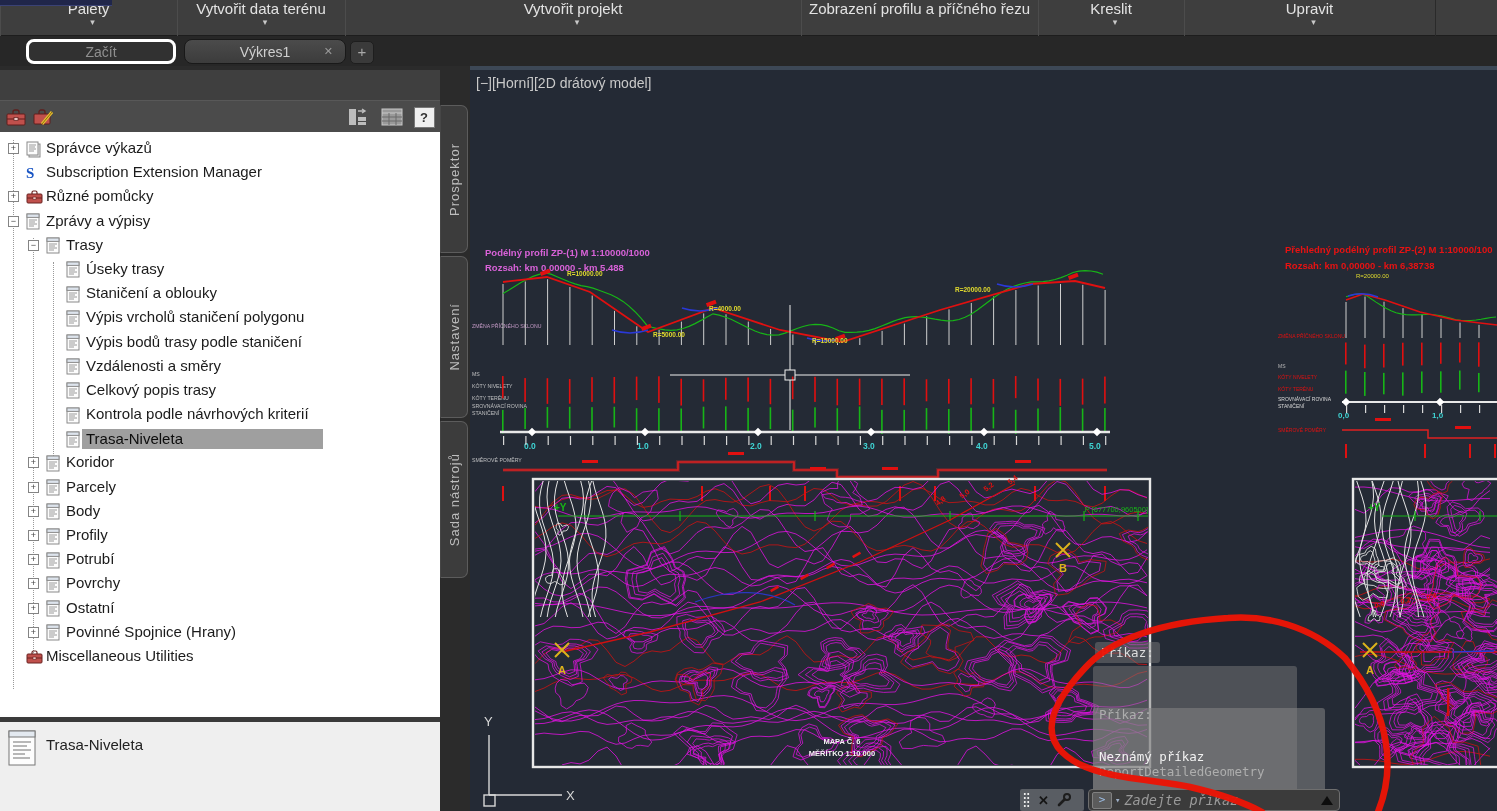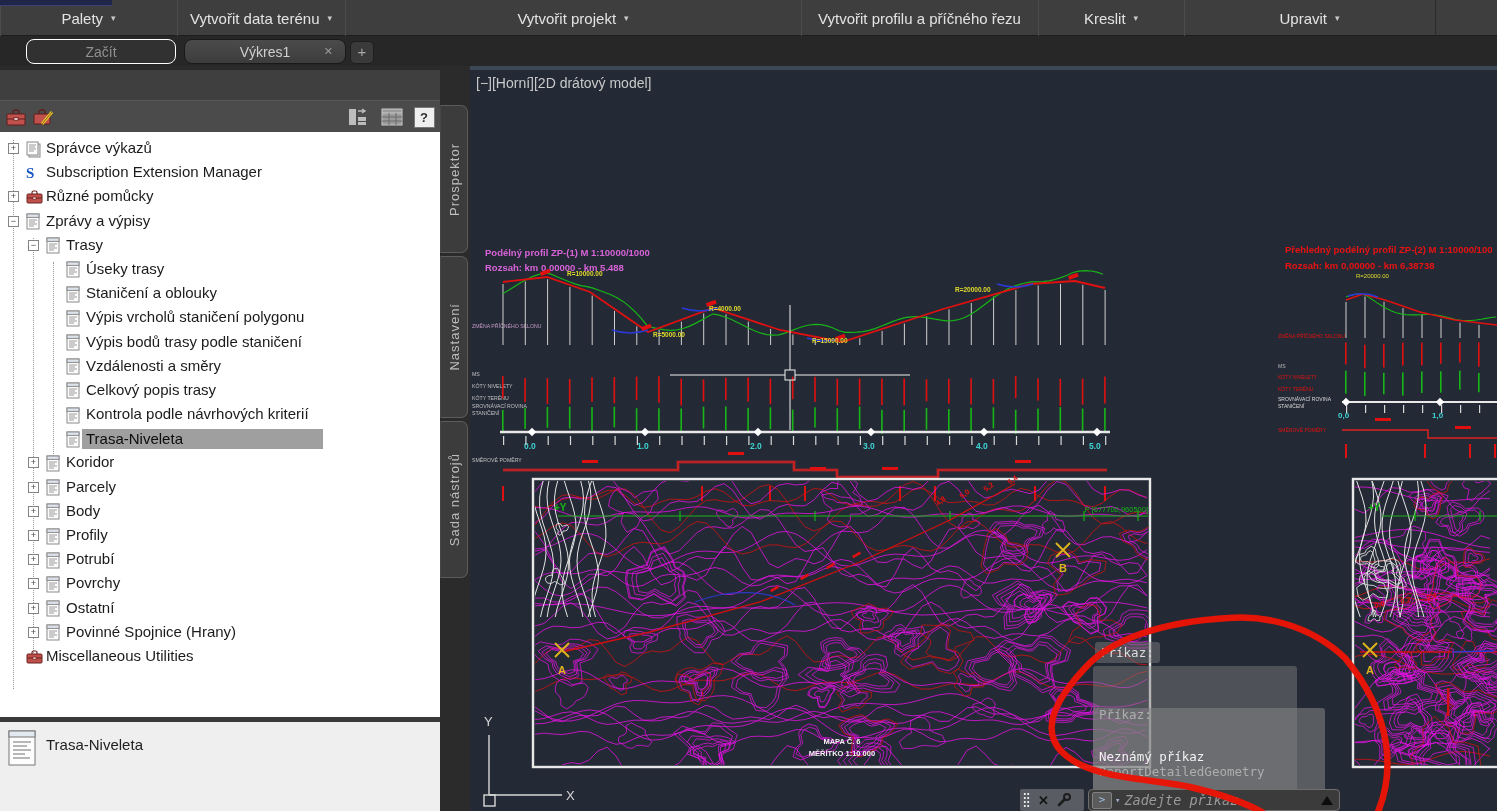--- a/index.html
+++ b/index.html
@@ -2,30 +2,30 @@
 <html><head>
 <meta charset="utf-8">
 <style>
   html,body{margin:0;padding:0;}
   body{width:1497px;height:811px;overflow:hidden;background:#2b2b2b;
        font-family:"Liberation Sans",sans-serif;position:relative;}
   .abs{position:absolute;}
   
   .menubar{left:0;top:0;width:1497px;height:36px;background:#3e3e3e;
            border-bottom:1px solid #1d1d1d;display:flex;box-sizing:border-box;}
-  .menu-item{height:36px;display:flex;align-items:center;justify-content:center;
+  .menu-item{height:36px;display:flex;align-items:center;
              color:#e3e3e3;font-size:15px;box-shadow:1px 0 0 #2a2a2a, inset 1px 0 0 #4c4c4c;
-             box-sizing:border-box;cursor:default;}
+             box-sizing:border-box;cursor:default;flex-direction:column;}
   .menu-item .caret{font-size:9px;color:#c9c9c9;margin-left:8px;}
   .qat{left:0;top:0;width:112px;height:5px;background:#20264a;border-bottom:1px solid #3a4275;}
   
   .tabbar{left:0;top:36px;width:1497px;height:30px;background:#272727;}
   .ftab{position:absolute;top:3px;height:25px;border-radius:8px;display:flex;align-items:center;
         justify-content:center;font-size:14px;box-sizing:border-box;}
-  .ftab.inactive{left:26px;width:150px;background:#313131;color:#8f8f8f;border:1px solid #ffffff;}
+  .ftab.inactive{left:26px;width:150px;background:#313131;color:#8f8f8f;border:3px solid #ffffff;}
   .ftab.active{left:184px;width:162px;background:linear-gradient(#4b4b4b,#3c3c3c);color:#cfcfcf;
         border:1px solid #191919;}
   .ftab.active .tclose{position:absolute;right:12px;color:#9a9a9a;font-size:11px;}
   .newtab{position:absolute;left:350px;top:5px;width:22px;height:21px;background:#3a3a3a;
         border:1px solid #1e1e1e;border-radius:5px;color:#a9a9a9;font-size:15px;line-height:19px;
         text-align:center;}
   
   .toolspace{left:0;top:70px;width:440px;height:741px;background:#3f3f3f;}
   .ts-header{left:0;top:0;width:440px;height:30px;color:#d8d8d8;font-size:13px;letter-spacing:.5px;}
   .ts-title{position:absolute;left:22px;top:8px;}
@@ -86,21 +86,21 @@
     </div>
     <div class="menu-item" style="width: 168px;">
       <span>Vytvořit data terénu</span>
       <span class="caret">▾</span>
     </div>
     <div class="menu-item" style="width: 456px;">
       <span>Vytvořit projekt</span>
       <span class="caret">▾</span>
     </div>
     <div class="menu-item" style="width: 237px;">
-      <span>Vytvořit profilu a příčného řezu</span>
+      <span>Zobrazení profilu a příčného řezu</span>
     </div>
     <div class="menu-item" style="width: 146px;">
       <span>Kreslit</span>
       <span class="caret">▾</span>
     </div>
     <div class="menu-item" style="width: 251px;">
       <span>Upravit</span>
       <span class="caret">▾</span>
     </div>
   </div>

